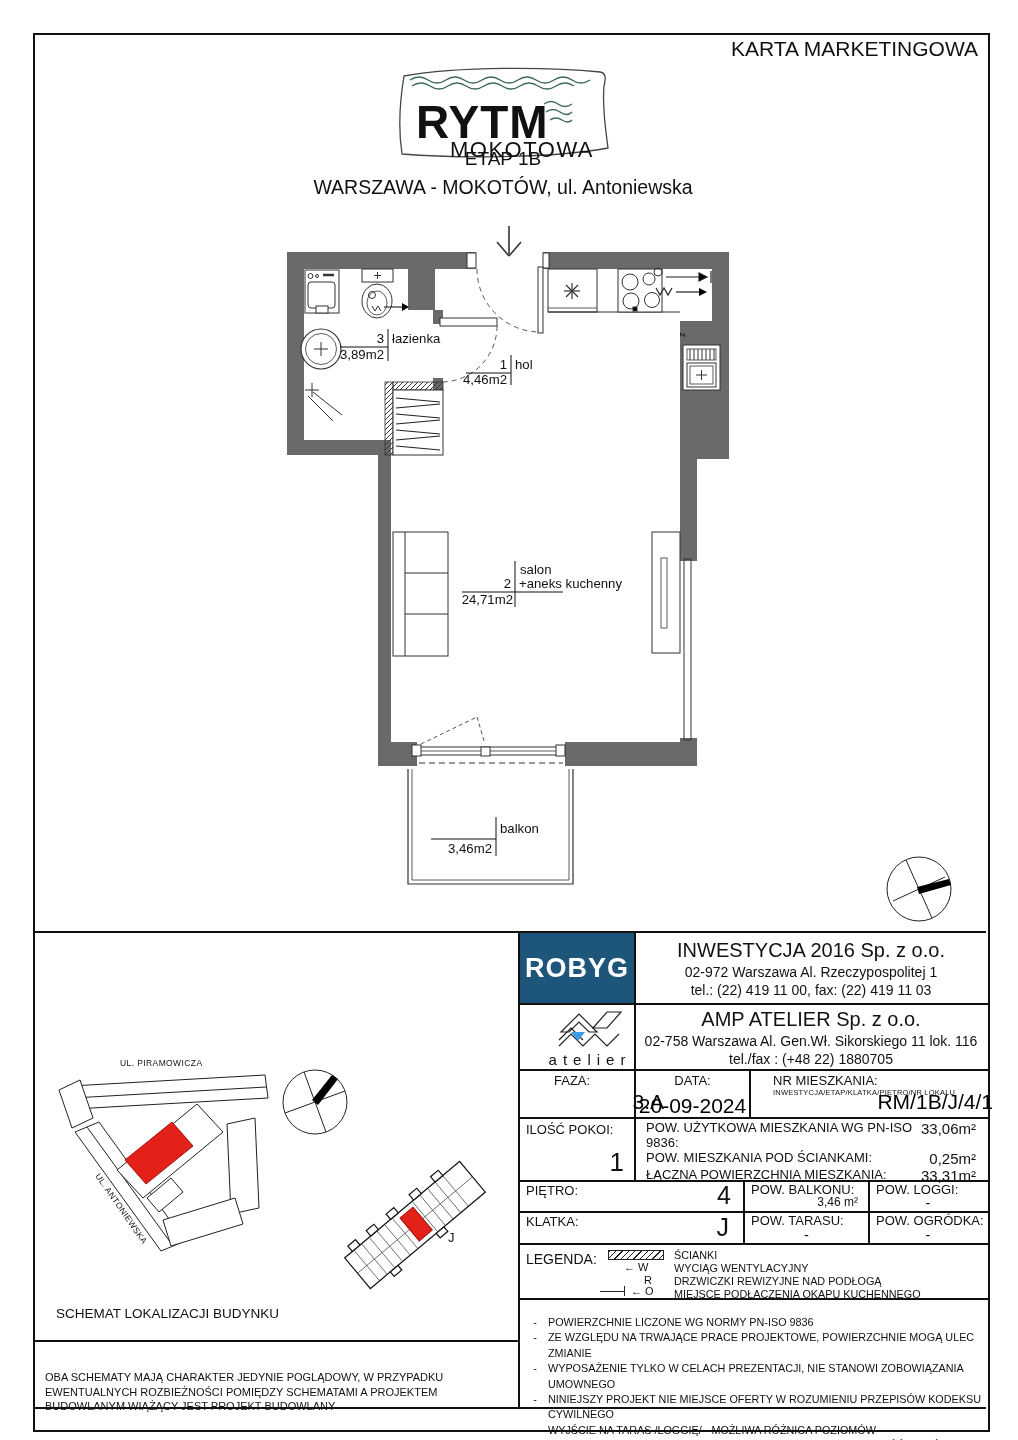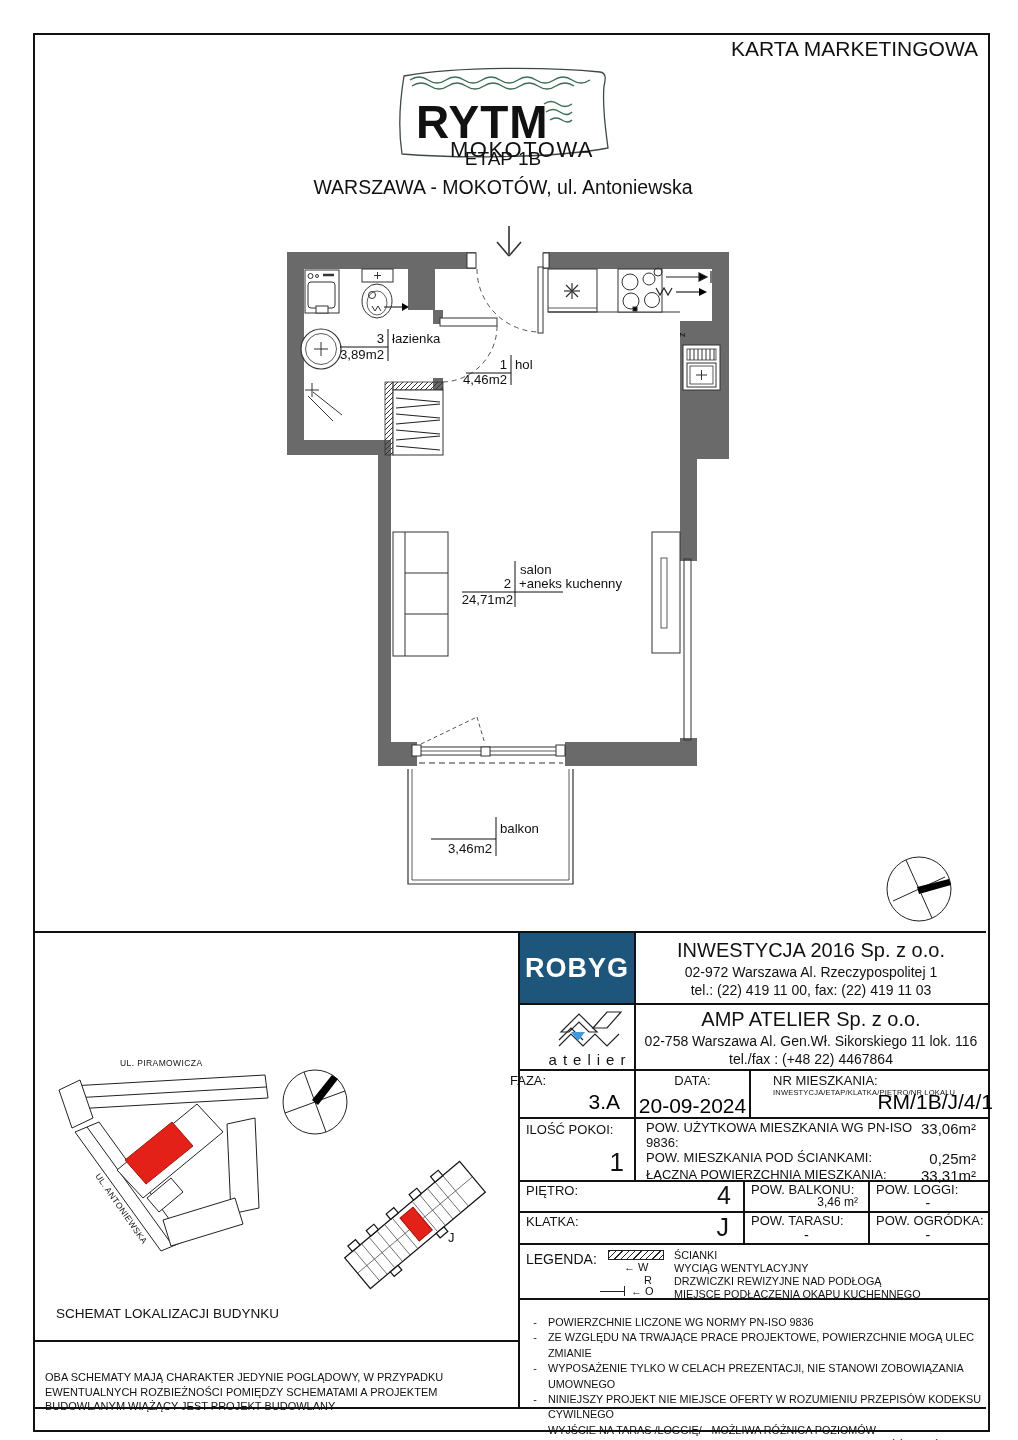--- a/index.html
+++ b/index.html
@@ -323,24 +323,24 @@
         <path d="M 12 40 L 24 28 L 36 40 L 48 28 L 60 40 L 72 28" fill="none"></path>
         <path d="M 12 34 L 24 22 L 36 34" fill="none"></path>
       </g>
       <polygon points="24,26 38,26 31,35" fill="#3d9ae1"></polygon>
     </svg>
     <div style="font-size:15px;letter-spacing:6px;margin-top:1px;">atelier</div>
   </div>
   <div class="abs" style="left:636px;top:1005px;width:350px;height:64px;display:flex;flex-direction:column;align-items:center;justify-content:center;">
     <div style="font-size:20px;">AMP ATELIER Sp. z o.o.</div>
     <div style="font-size:14px;margin-top:2px;">02-758 Warszawa Al. Gen.Wł. Sikorskiego 11 lok. 116</div>
-    <div style="font-size:14px;margin-top:2px;">tel./fax : (+48 22) 4467864</div>
-  </div>
-
-  <div class="abs" style="left:504px;top:1069px;width:124px;height:48px;">
+    <div style="font-size:14px;margin-top:2px;">tel./fax : (+48 22) 1880705</div>
+  </div>
+
+  <div class="abs" style="left:548px;top:1069px;width:124px;height:48px;">
     <div class="cell-label" style="position:absolute;left:6px;top:4px;">FAZA:</div>
     <div class="bigval" style="position:absolute;right:8px;bottom:3px;">3.A</div>
   </div>
   <div class="abs" style="left:636px;top:1069px;width:113px;height:52px;">
     <div class="cell-label" style="position:absolute;left:0;right:0;top:4px;text-align:center;">DATA:</div>
     <div class="bigval" style="position:absolute;left:0;right:0;bottom:3px;text-align:center;">20-09-2024</div>
   </div>
   <div class="abs" style="left:766px;top:1069px;width:235px;height:48px;">
     <div class="cell-label" style="position:absolute;left:7px;top:4px;">NR MIESZKANIA:</div>
     <div class="sub" style="position:absolute;left:7px;top:19px;">INWESTYCJA/ETAP/KLATKA/PIĘTRO/NR LOKALU</div>

